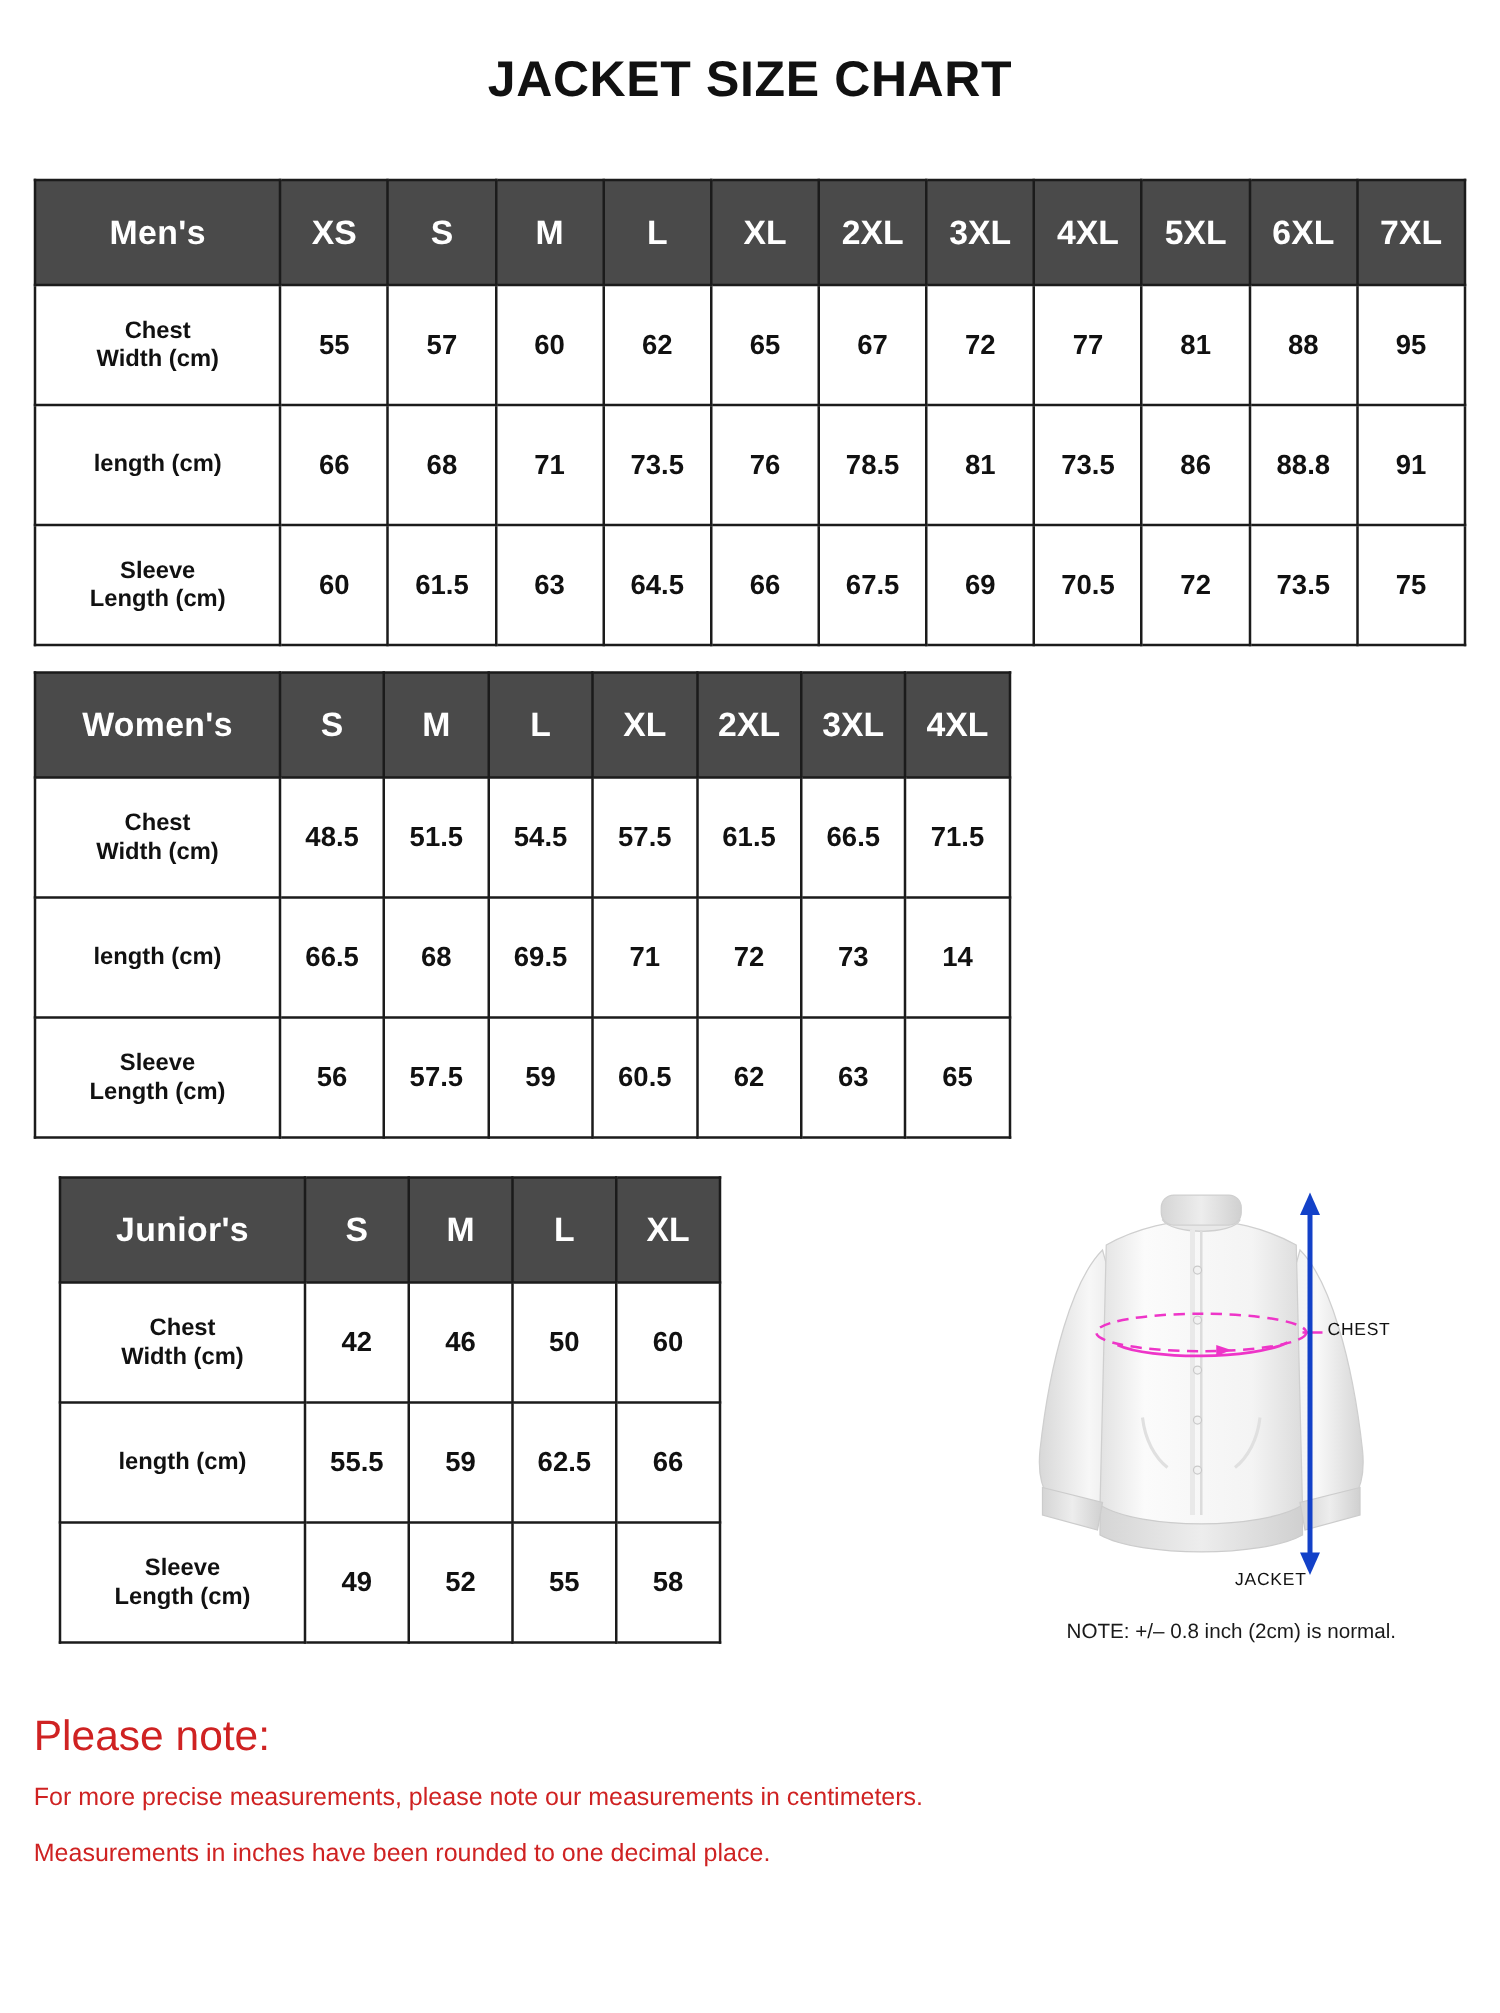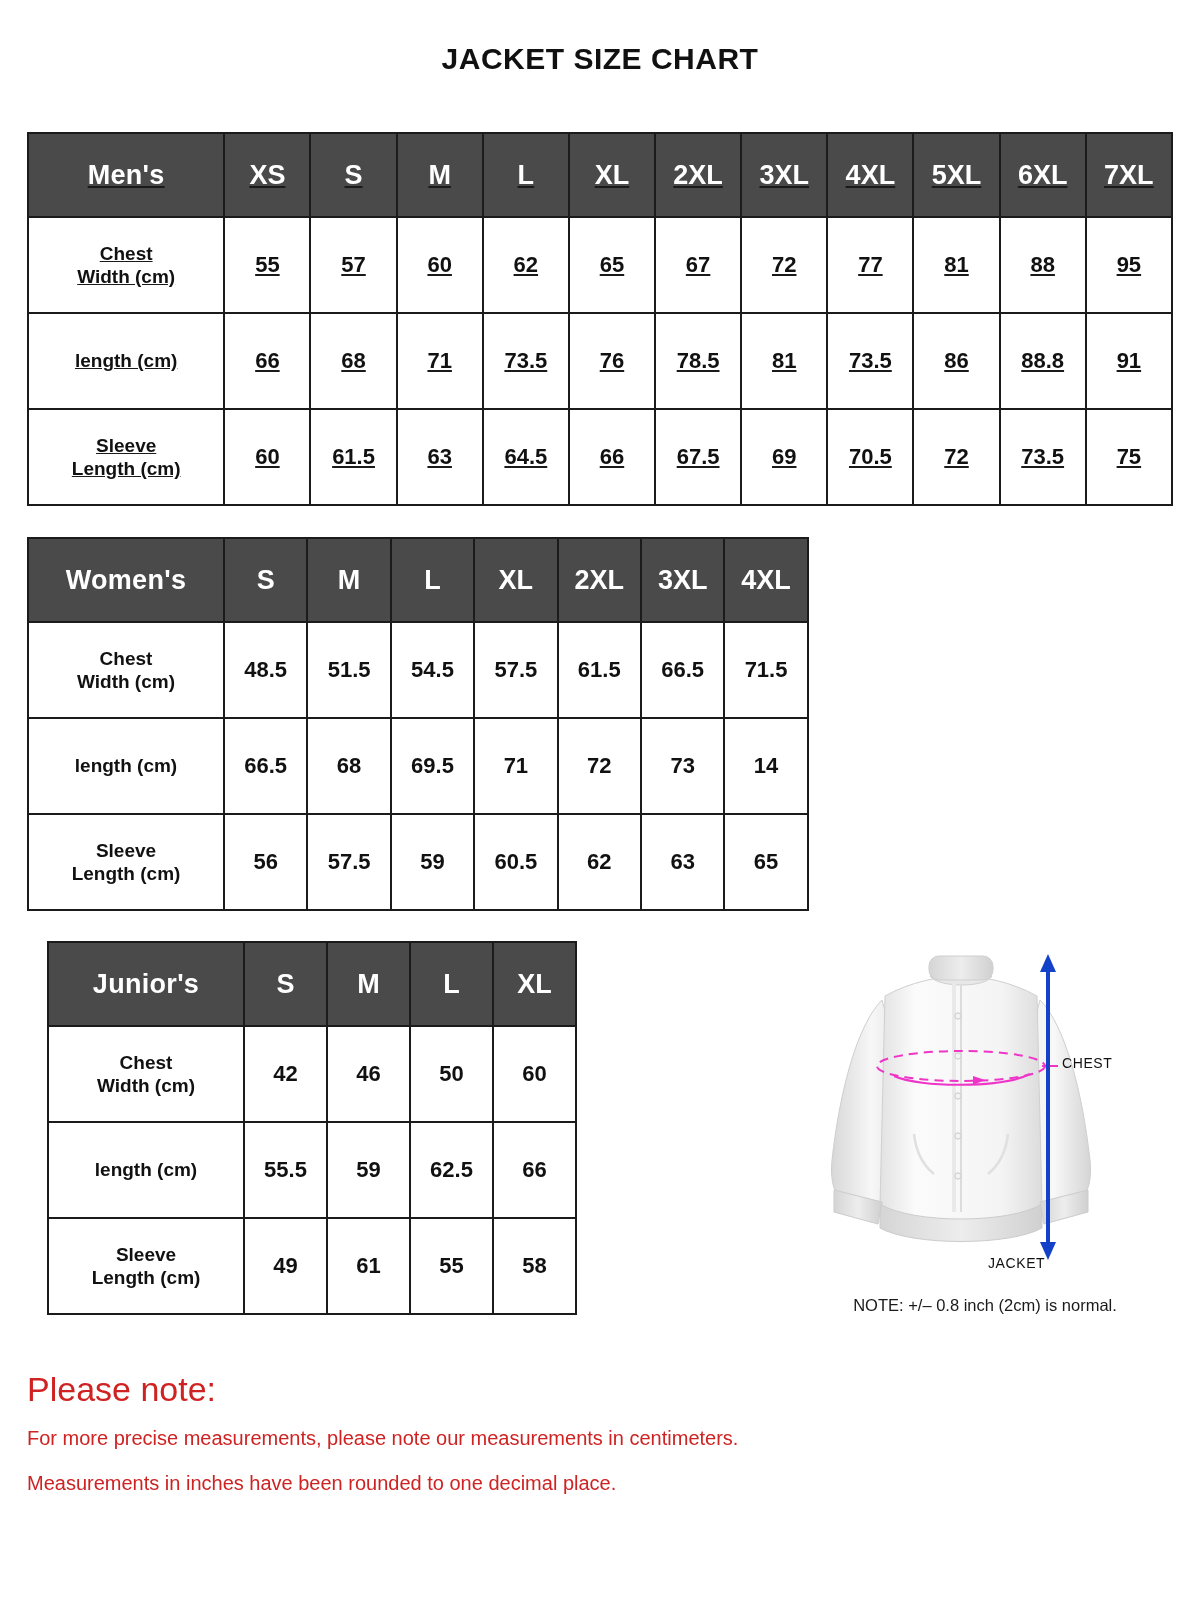--- a/index.html
+++ b/index.html
@@ -10,21 +10,21 @@
     font-family: "Liberation Sans", sans-serif;
     color: #1a1a1a;
   }
   #page {
     position: relative;
     width: 1200px; height: 1610px;
     overflow: hidden;
   }
   #title {
     text-align: center;
-    font-size: 30px;
+    font-size: 40px;
     font-weight: bold;
     letter-spacing: 0.5px;
     color: #111;
     padding-top: 42px;
     padding-bottom: 0;
   }
 
   .tbl {
     border-collapse: collapse;
     table-layout: fixed;
@@ -53,21 +53,21 @@
     font-size: 19px;
     line-height: 1.22;
     padding: 6px 4px;
   }
   .cell-val {
     font-size: 22px;
   }
 
   
   .tbl-wrap { position: absolute; }
-  #mens-wrap  { left: 27px;  top: 132px; text-decoration: underline; }
+  #mens-wrap  { left: 27px;  top: 143px; }
   #womens-wrap{ left: 27px;  top: 537px; }
   #juniors-wrap{ left: 27px; top: 941px; padding-left: 20px; }
 
   
   #mens-table { width: 1146px; }
   #mens-table col.c-label { width: 196px; }
   #mens-table col.c-size  { width: 86px; }
   #mens-table thead th { height: 84px; }
   #mens-table tbody tr { height: 96px; }
 
@@ -329,21 +329,21 @@
           <td class="cell-val">59</td>
           <td class="cell-val">62.5</td>
           <td class="cell-val">66</td>
         </tr>
         <tr>
           <td class="row-label">
             <span>Sleeve</span><br>
             <span>Length (cm)</span>
           </td>
           <td class="cell-val">49</td>
-          <td class="cell-val">61</td>
+          <td class="cell-val">52</td>
           <td class="cell-val">55</td>
           <td class="cell-val">58</td>
         </tr>
       </tbody>
     </table>
   </div>
 
   <div id="jacket-panel">
     <svg id="jacket-svg" width="390" height="350" viewBox="0 0 390 350">
       <defs>

